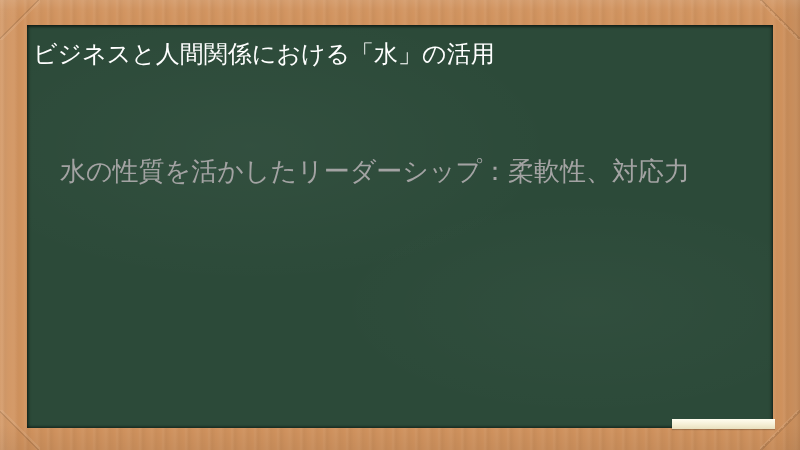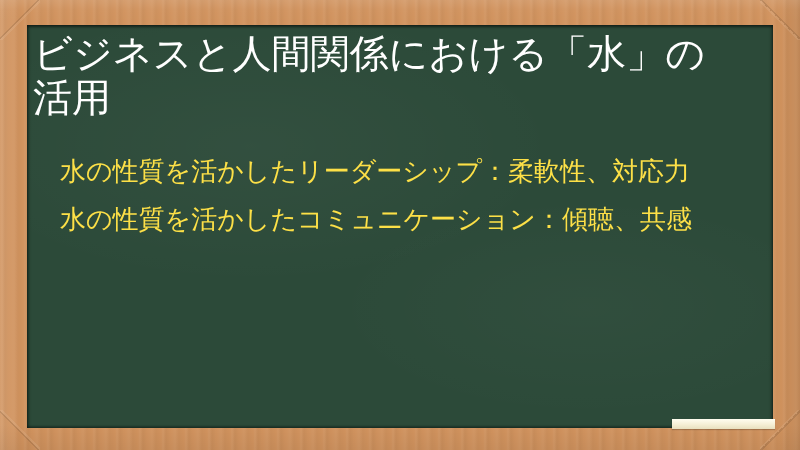--- a/index.html
+++ b/index.html
@@ -93,35 +93,35 @@
     pointer-events: none;
   }
 
   
   #title {
     position: absolute;
     left: 6px;
     top: 7px;
     width: 706px;
     color: #ffffff;
-    font-size: 39px;
+    font-size: 24px;
     line-height: 44px;
     font-weight: 400;
     letter-spacing: 0px;
     white-space: pre-wrap;
   }
 
   #bullets {
     position: absolute;
     left: 33px;
     top: 127px;
     width: 690px;
   }
   .bullet {
-    color: #fde047;
+    color: #a3a3a3;
     font-size: 26px;
     line-height: 38px;
     font-weight: 400;
     margin-bottom: 10px;
     white-space: pre-wrap;
   }
 
   
   #chalk {
     position: absolute;
@@ -145,19 +145,18 @@
   <div class="mitre bl"></div>
   <div class="mitre br"></div>
 
   <div id="board">
     <div id="board-texture"></div>
 
     <div id="title">ビジネスと人間関係における「水」の活用</div>
 
     <div id="bullets">
       <div class="bullet">水の性質を活かしたリーダーシップ：柔軟性、対応力</div>
-      <div class="bullet">水の性質を活かしたコミュニケーション：傾聴、共感</div>
     </div>
   </div>
 
   <div id="chalk"></div>
 
 </div>
 
 </body></html>

